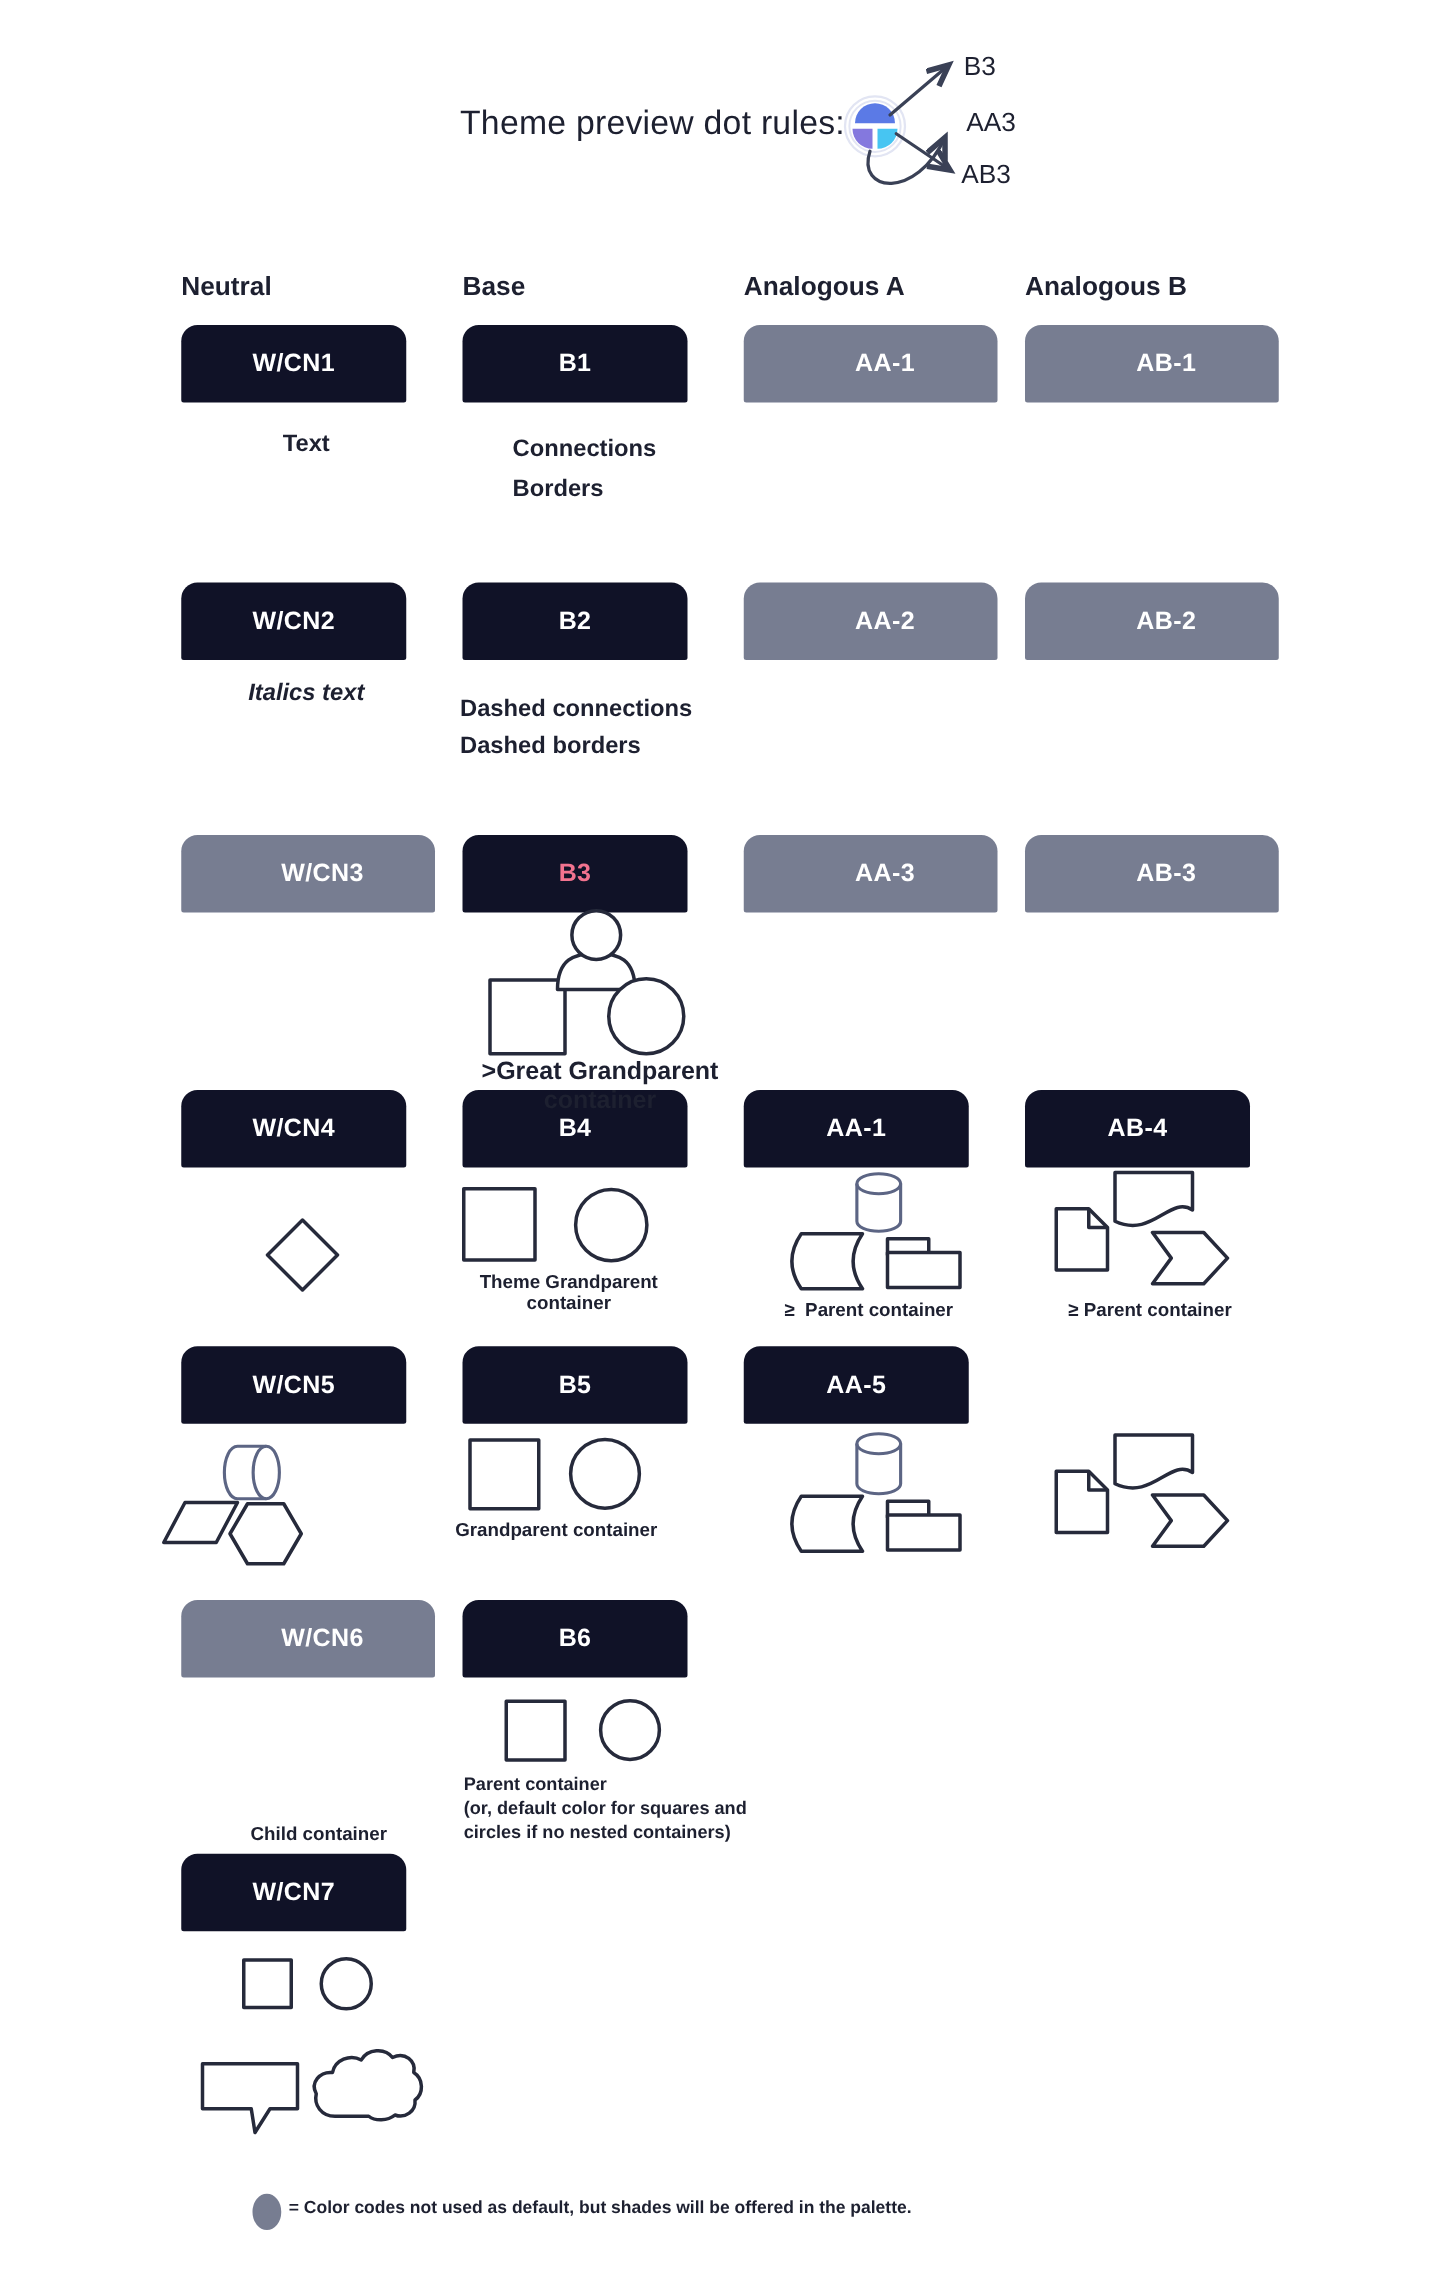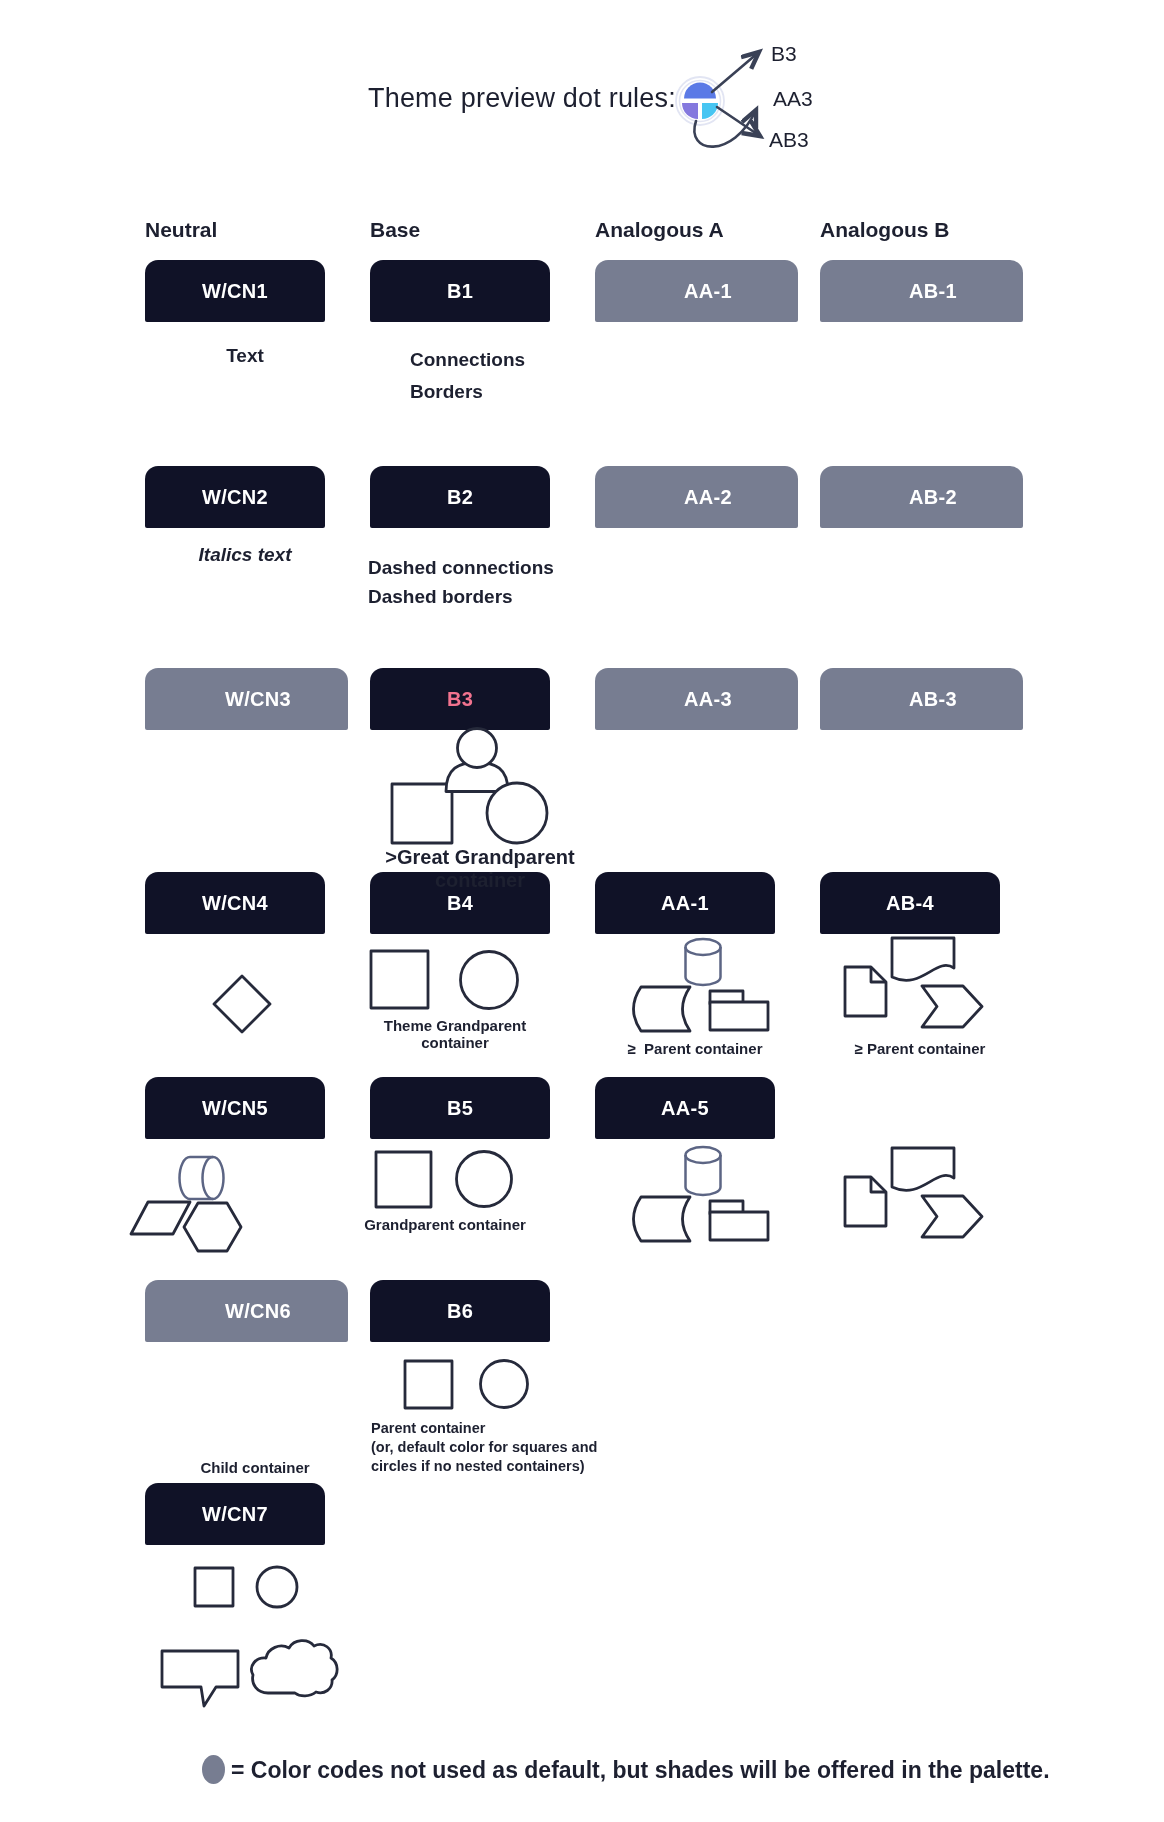--- a/index.html
+++ b/index.html
@@ -29,21 +29,21 @@
   .sw span.pink { color:var(--pink); }
   .note { position:absolute; font-weight:700; color:var(--text); }
   .center { text-align:center; }
   .pre { white-space:pre-line; }
   .it { font-style:italic; }
   .legend-dot {
     position:absolute; left:202px; top:1755px; width:23px; height:29px;
     border-radius:50%; background:var(--gray);
   }
   .legend-text {
-    position:absolute; left:231px; top:1757px; font-size:23px; font-weight:700;
+    position:absolute; left:231px; top:1757px; font-size:14px; font-weight:700;
     color:var(--text);
   }
   .shape  { fill:#ffffff; stroke:var(--stroke); stroke-width:2.8; stroke-linejoin:round; }
   .shapeline { fill:none; stroke:var(--stroke); stroke-width:2.8; stroke-linejoin:round; }
   .slate  { fill:#ffffff; stroke:var(--slate); stroke-width:2.5; stroke-linejoin:round; }
   .slateline { fill:none; stroke:var(--slate); stroke-width:2.5; }
   .arrow  { fill:none; stroke:var(--arrow); stroke-width:2.6; stroke-linecap:round; }
 </style>
 </head>
 <body>

